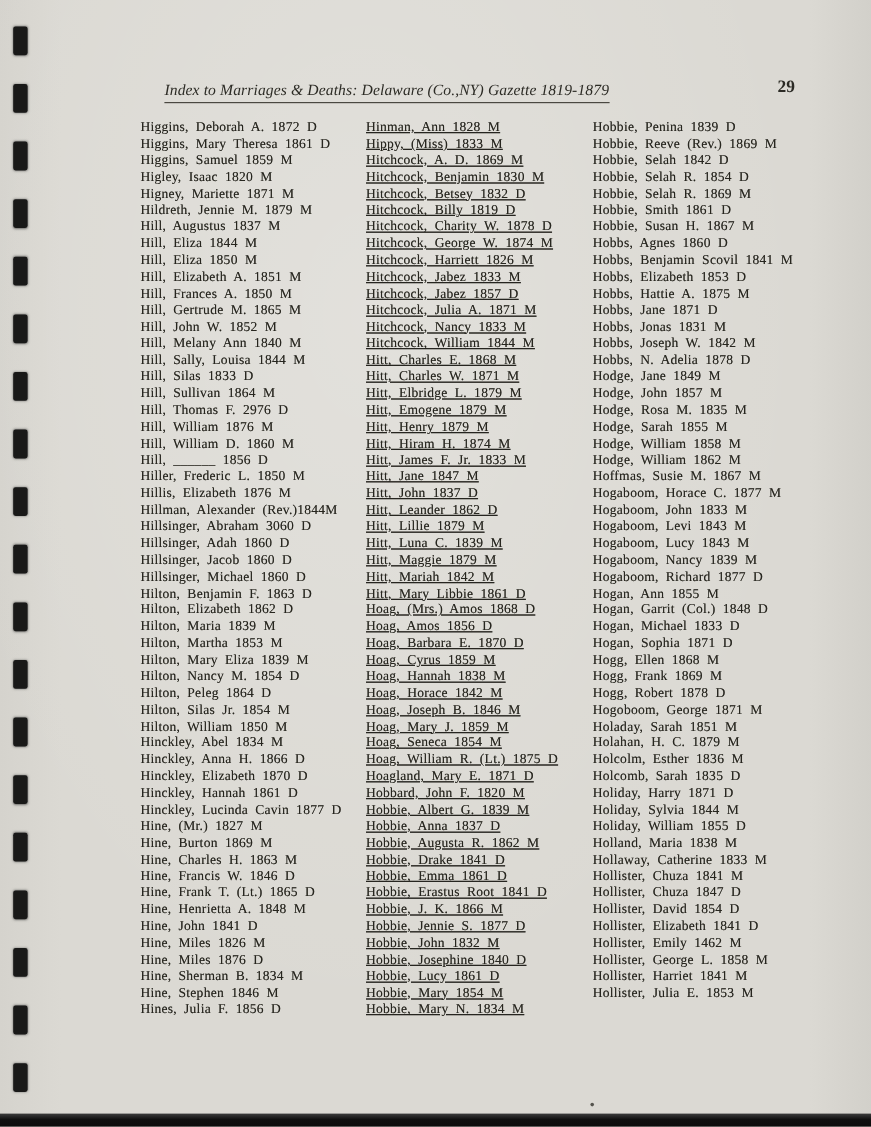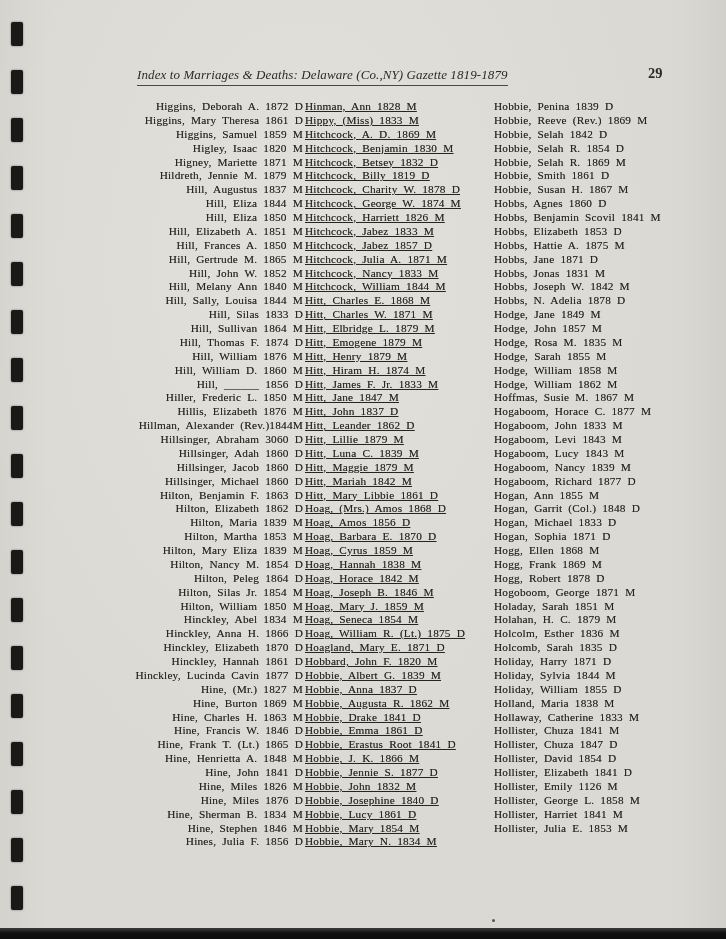--- a/index.html
+++ b/index.html
@@ -28,21 +28,21 @@
     position:absolute; left:137px; top:5px;
     font-style:italic; font-size:13px; letter-spacing:.1px; white-space:nowrap;
     color:#2c2b25;
     border-bottom:1.2px solid #4a4841; padding-bottom:2px;text-align:center;
   }
   .page-number { position:absolute; left:648px; top:3px; font-size:14.5px; color:#2c2b25;font-weight:bold; }
 
   
   .columns { position:absolute; top:100px; left:0; width:726px; height:760px; }
   .col { position:absolute; top:0; }
-  .col-1 { left:117px; width:186px;text-align:right; }
+  .col-1 { left:117px; width:186px; }
   .col-2 { left:305px; width:186px;text-decoration:underline; }
   .col-3 { left:494px; width:200px; }
   .entry {
     font-size:11.3px; line-height:13.88px; white-space:nowrap;
     word-spacing:3px; letter-spacing:.2px; color:#27261f;
     text-shadow:0 0 .4px rgba(38,37,31,.55);
   }
 
   
   .bottom-bar {
@@ -97,21 +97,21 @@
         <div class="entry">Hill, Eliza 1844 M</div>
         <div class="entry">Hill, Eliza 1850 M</div>
         <div class="entry">Hill, Elizabeth A. 1851 M</div>
         <div class="entry">Hill, Frances A. 1850 M</div>
         <div class="entry">Hill, Gertrude M. 1865 M</div>
         <div class="entry">Hill, John W. 1852 M</div>
         <div class="entry">Hill, Melany Ann 1840 M</div>
         <div class="entry">Hill, Sally, Louisa 1844 M</div>
         <div class="entry">Hill, Silas 1833 D</div>
         <div class="entry">Hill, Sullivan 1864 M</div>
-        <div class="entry">Hill, Thomas F. 1874 D</div>
+        <div class="entry">Hill, Thomas F. 2976 D</div>
         <div class="entry">Hill, William 1876 M</div>
         <div class="entry">Hill, William D. 1860 M</div>
         <div class="entry">Hill, ______ 1856 D</div>
         <div class="entry">Hiller, Frederic L. 1850 M</div>
         <div class="entry">Hillis, Elizabeth 1876 M</div>
         <div class="entry">Hillman, Alexander (Rev.)1844M</div>
         <div class="entry">Hillsinger, Abraham 3060 D</div>
         <div class="entry">Hillsinger, Adah 1860 D</div>
         <div class="entry">Hillsinger, Jacob 1860 D</div>
         <div class="entry">Hillsinger, Michael 1860 D</div>
@@ -241,21 +241,21 @@
         <div class="entry">Holcomb, Sarah 1835 D</div>
         <div class="entry">Holiday, Harry 1871 D</div>
         <div class="entry">Holiday, Sylvia 1844 M</div>
         <div class="entry">Holiday, William 1855 D</div>
         <div class="entry">Holland, Maria 1838 M</div>
         <div class="entry">Hollaway, Catherine 1833 M</div>
         <div class="entry">Hollister, Chuza 1841 M</div>
         <div class="entry">Hollister, Chuza 1847 D</div>
         <div class="entry">Hollister, David 1854 D</div>
         <div class="entry">Hollister, Elizabeth 1841 D</div>
-        <div class="entry">Hollister, Emily 1126 M</div>
+        <div class="entry">Hollister, Emily 1462 M</div>
         <div class="entry">Hollister, George L. 1858 M</div>
         <div class="entry">Hollister, Harriet 1841 M</div>
         <div class="entry">Hollister, Julia E. 1853 M</div>
       </div>
   </div>
 
   <div class="speck"></div>
 
   <div class="bottom-bar"></div>
 

